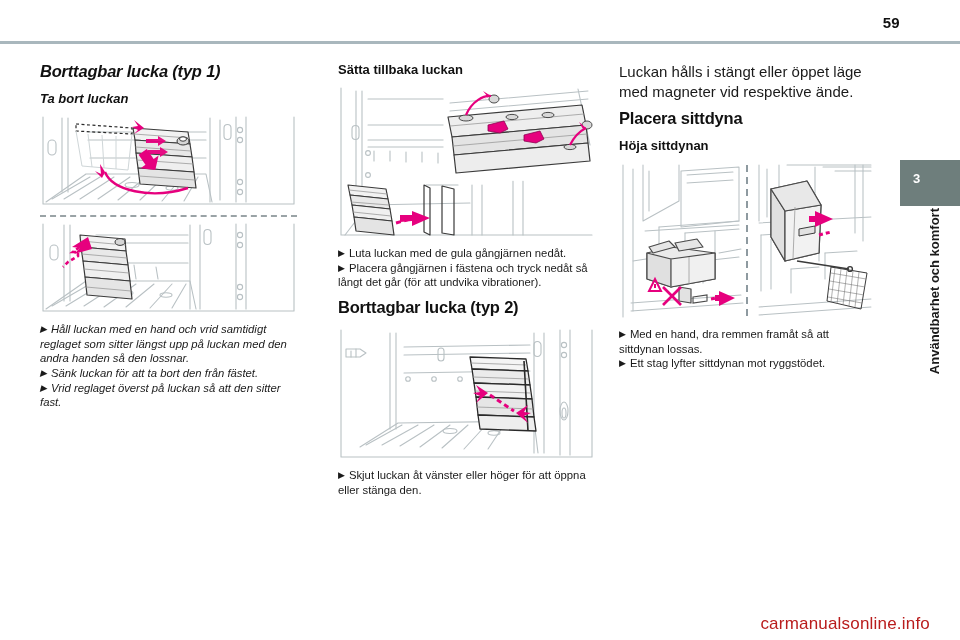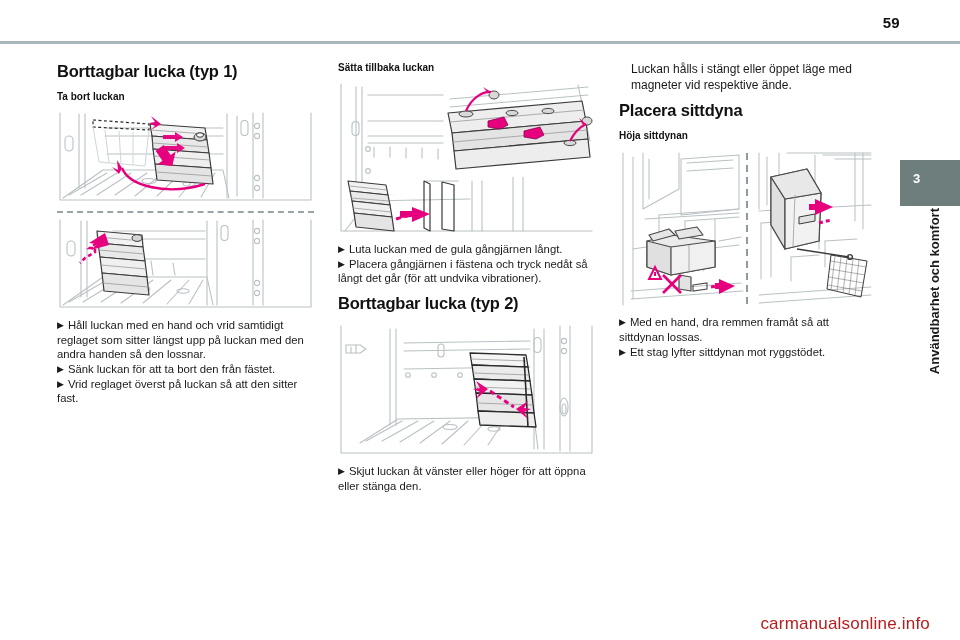--- a/index.html
+++ b/index.html
@@ -79,41 +79,41 @@
     margin-top: 2px;
     margin-left: 8px;
   }
 
   
   .col {
     position: absolute;
     top: 62px;
     width: 257px;
   }
-  .col-1 { left: 57px; }
+  .col-1 { left: 40px; font-style: italic; }
   .col-2 { left: 338px; }
   .col-3 { left: 619px; }
 
   h1.sec {
     font-size: 16.5px;
     font-weight: bold;
     margin: 0 0 10px 0;
     letter-spacing: -0.2px;
     color: #111;
   }
   h2.sub {
-    font-size: 10px;
+    font-size: 13px;
     font-weight: bold;
     margin: 0 0 8px 0;
     color: #111;
   }
   p.body {
-    font-size: 12px;
+    font-size: 15px;
     line-height: 1.30;
-    margin: 0 0 8px 12px;
+    margin: 0 0 8px 0;
     color: #1a1a1a;
   }
   ul.steps {
     list-style: none;
     margin: 0 0 8px 0;
     padding: 0;
   }
   ul.steps li {
     font-size: 11.3px;
     line-height: 1.30;
@@ -407,21 +407,21 @@
           <path d="M232 60 C 238 48, 246 44, 248 43"></path>
         </g>
         <g fill="#e6007e">
           <path d="M153 11 L145 6 L150 12 L144 15 Z"></path>
           <path d="M248 43 L241 37 L245 44 L239 46 Z"></path>
         </g>
       </svg>
     </div>
 
     <ul class="steps">
-      <li><span class="arrow">▶</span><span>Luta luckan med de gula gångjärnen långt.</span></li>
+      <li><span class="arrow">▶</span><span>Luta luckan med de gula gångjärnen nedåt.</span></li>
       <li><span class="arrow">▶</span><span>Placera gångjärnen i fästena och tryck nedåt så långt det går (för att undvika vibrationer).</span></li>
     </ul>
 
     <h1 class="sec">Borttagbar lucka (typ 2)</h1>
 
     <div class="fig">
       <svg viewBox="0 0 257 135" xmlns="http://www.w3.org/2000/svg">
         <g fill="none" stroke="#b9c1c4" stroke-width="1.1" stroke-linejoin="round" stroke-linecap="round">
           <path d="M3 3 L3 130 L254 130 L254 3"></path>
           <path d="M52 6 L52 102"></path>

